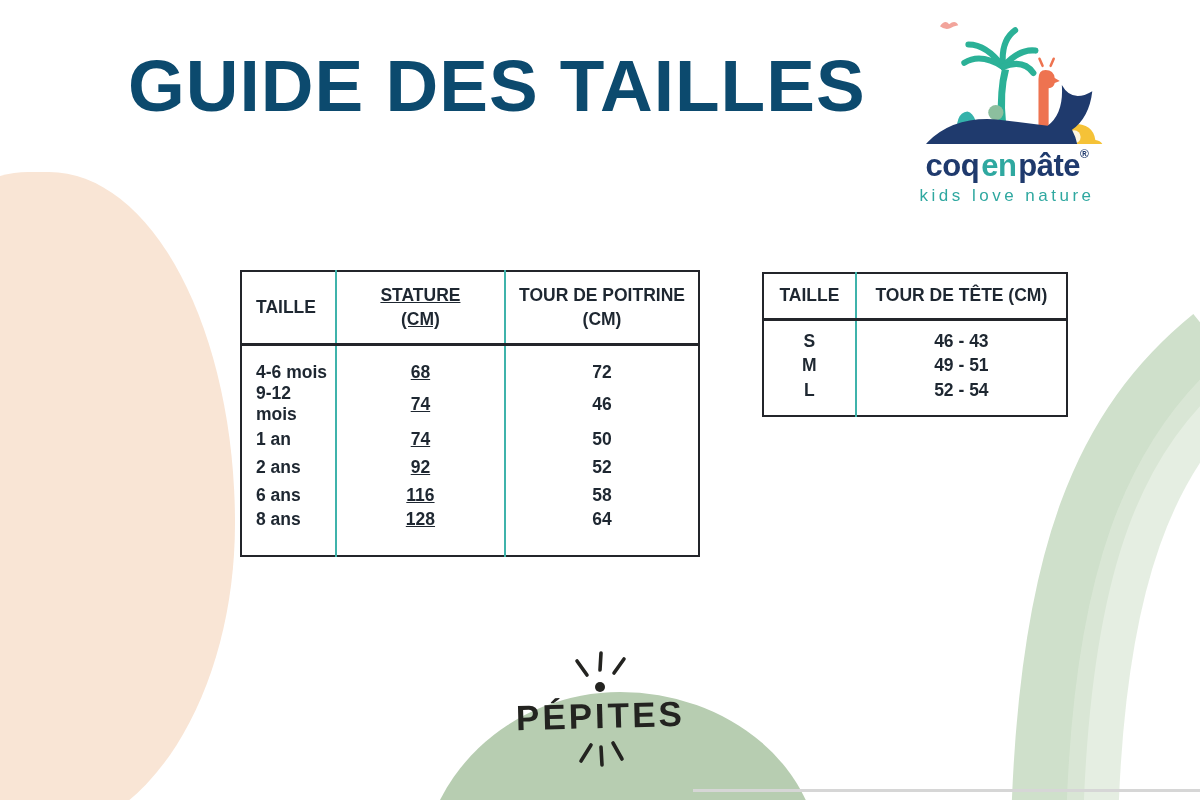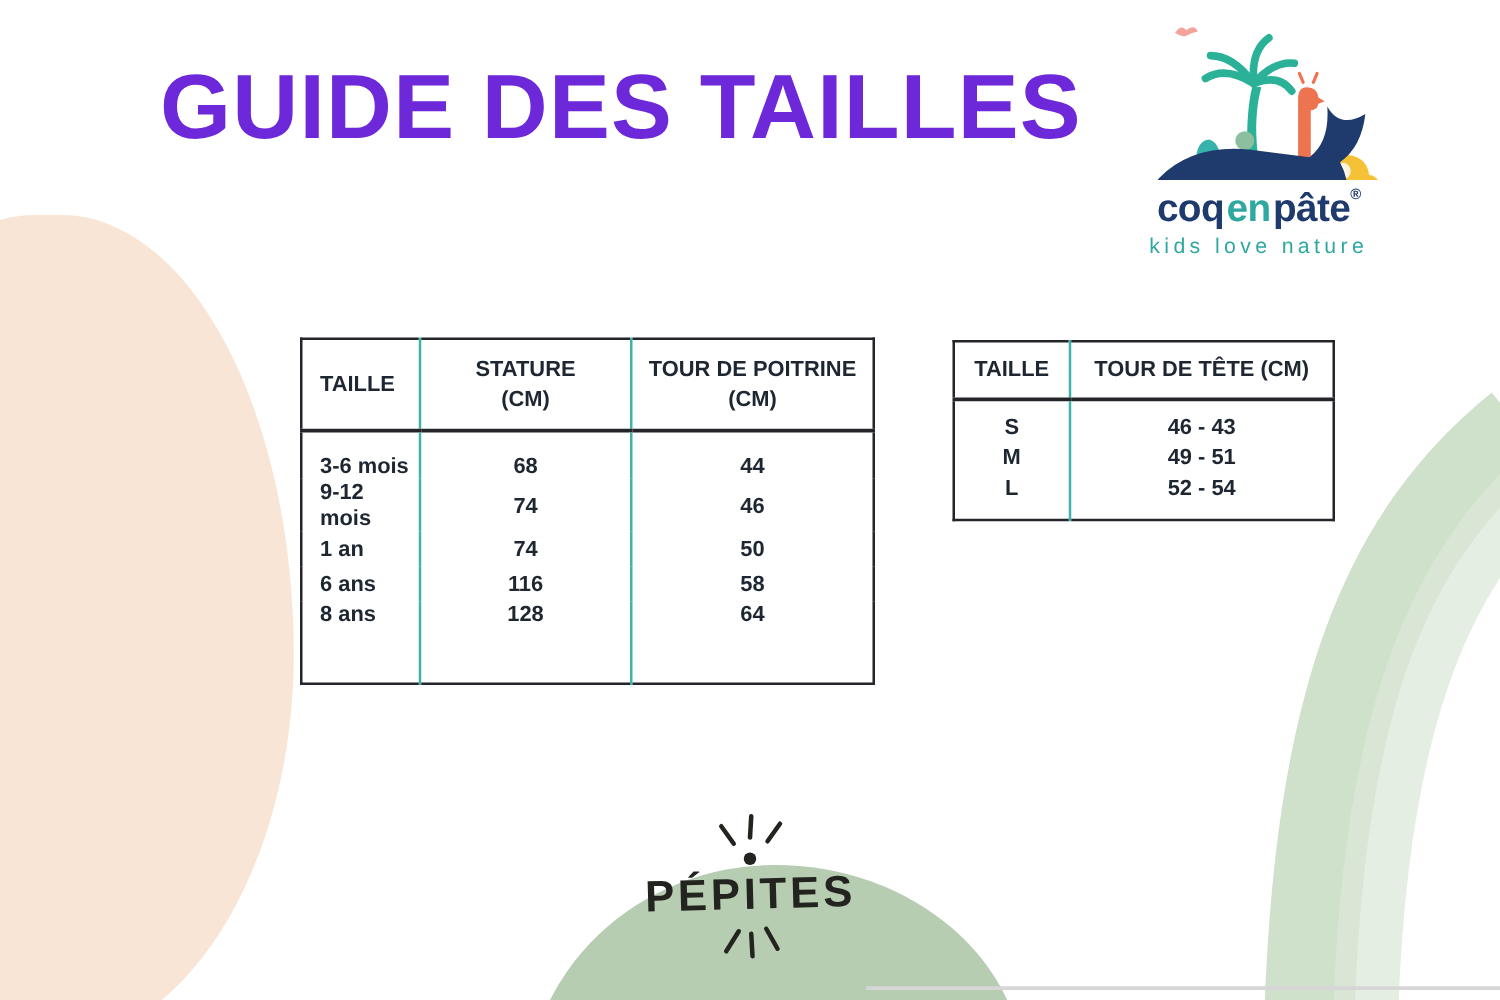--- a/index.html
+++ b/index.html
@@ -27,21 +27,21 @@
   .arc-svg { position:absolute; left:0; top:0; }
   .bottom-rule {
     position:absolute; left:693px; top:789px; width:507px; height:3px;
     background:#d6d6d6;
   }
 
   
   .page-title {
     position:absolute; left:128px; top:44px; width:780px;
     font-size:73px; font-weight:700; letter-spacing:1px;
-    color:#6d28d9; white-space:nowrap;
+    color:#0c4a6e; white-space:nowrap;
   }
 
   
   .brand { position:absolute; left:900px; top:12px; width:214px; text-align:center; }
   .brand-name { margin-top:0; font-size:31px; font-weight:800; color:#1f3a6d; line-height:1; letter-spacing:-0.5px;text-align:center; }
   .brand-name .en { color:#2fa8a0; margin:0 2px; }
   .brand-name sup { font-size:12px; font-weight:700; vertical-align:18px; }
   .brand-tagline { margin-top:5px; font-size:17px; letter-spacing:3.5px; color:#2fa8a0; font-weight:500; }
 
   
@@ -50,23 +50,23 @@
   .head-table { position:absolute; left:762px; top:272px; width:306px; }
   table { border:2px solid #23252a; }
   th, td { font-size:17.5px; color:#1e2731; }
   th { font-weight:700; }
   td { font-weight:600; }
   .sep { border-left:2px solid #3fb3ab; }
   thead th { border-bottom:3px solid #23252a; padding:12px 4px 12px 4px; text-align:center; line-height:1.35; }
   thead th.col-label, tbody td.col-label { text-align:left; padding-left:14px; }
   tbody td { text-align:center; height:28px; padding:0 4px; }
   .size-table tbody tr:first-child td { padding-top:16px; }
-  .size-table tbody tr:last-child  td { padding-bottom:44px; }
+  .size-table tbody tr:last-child  td { padding-bottom:25px; }
   .size-table .c1 { width:95px; }
-  .size-table .c2 { width:170px; }
+  .size-table .c2 { width:170px;text-decoration:underline; }
   .size-table .c3 { width:195px;margin-top:24px; }
   .head-table thead th { padding:10px 4px; }
   .head-table tbody tr:first-child td { padding-top:10px; }
   .head-table tbody tr:last-child  td { padding-bottom:14px; }
   .head-table .c1 { width:93px; }
   .head-table .c2 { width:213px; }
 
   
   .pepites { position:absolute; left:498px; top:650px; width:204px; text-align:center; }
   .pepites-word {
@@ -135,33 +135,38 @@
             <div>(CM)</div>
           </th>
         <th class="c3 sep">
             <div>TOUR DE POITRINE</div>
             <div>(CM)</div>
           </th>
       </tr>
     </thead>
     <tbody>
       <tr>
-          <td class="c1 col-label">3-6  mois</td>
+          <td class="c1 col-label">4-6  mois</td>
           <td class="c2 sep">68</td>
-          <td class="c3 sep">44</td>
+          <td class="c3 sep">72</td>
         </tr>
       <tr>
           <td class="c1 col-label">9-12 mois</td>
           <td class="c2 sep">74</td>
           <td class="c3 sep">46</td>
         </tr>
       <tr>
           <td class="c1 col-label">1 an</td>
           <td class="c2 sep">74</td>
           <td class="c3 sep">50</td>
+        </tr>
+      <tr>
+          <td class="c1 col-label">2 ans</td>
+          <td class="c2 sep">92</td>
+          <td class="c3 sep">52</td>
         </tr>
       <tr>
           <td class="c1 col-label">6 ans</td>
           <td class="c2 sep">116</td>
           <td class="c3 sep">58</td>
         </tr>
       <tr>
           <td class="c1 col-label">8 ans</td>
           <td class="c2 sep">128</td>
           <td class="c3 sep">64</td>

